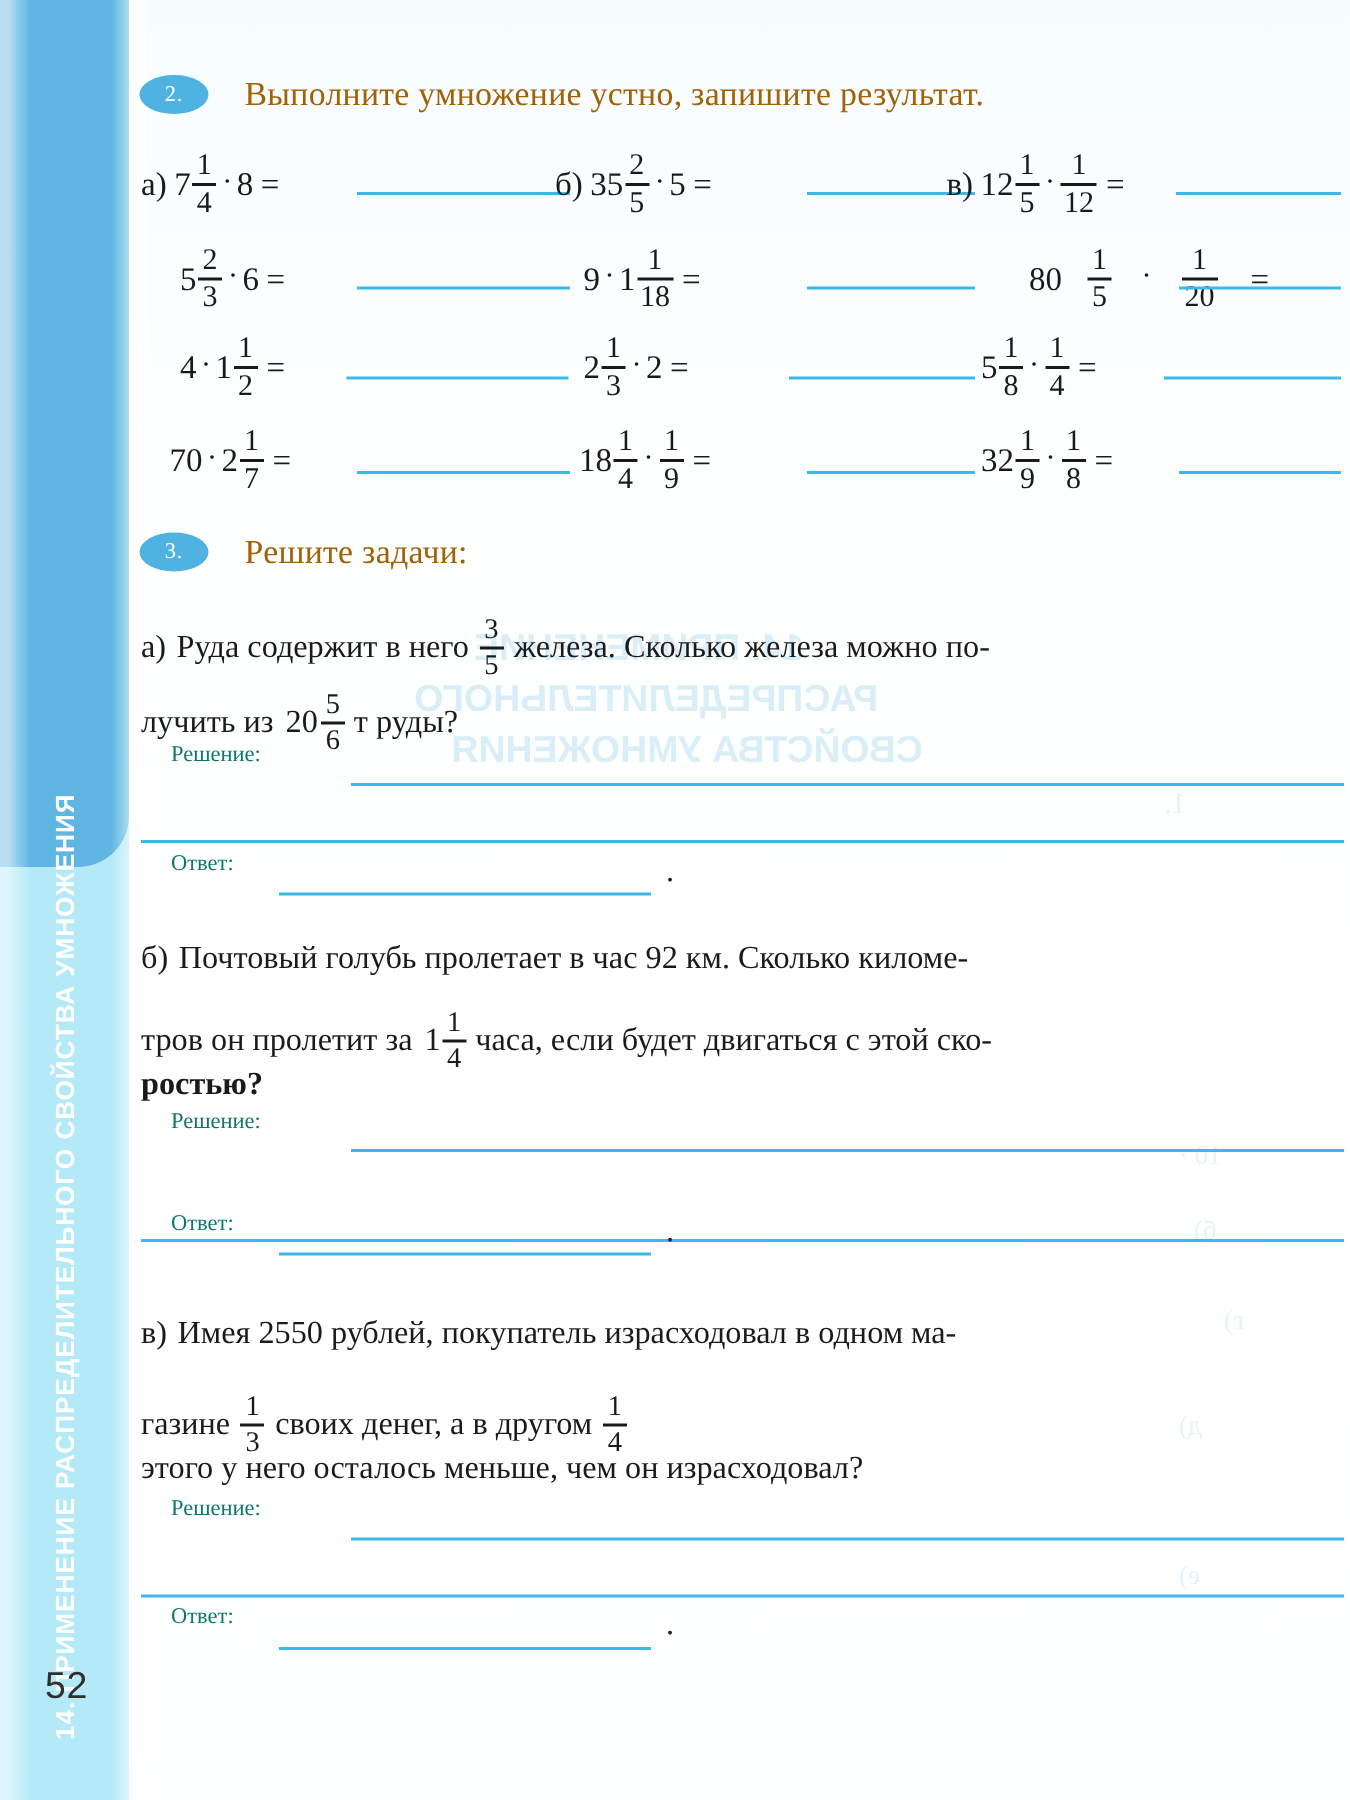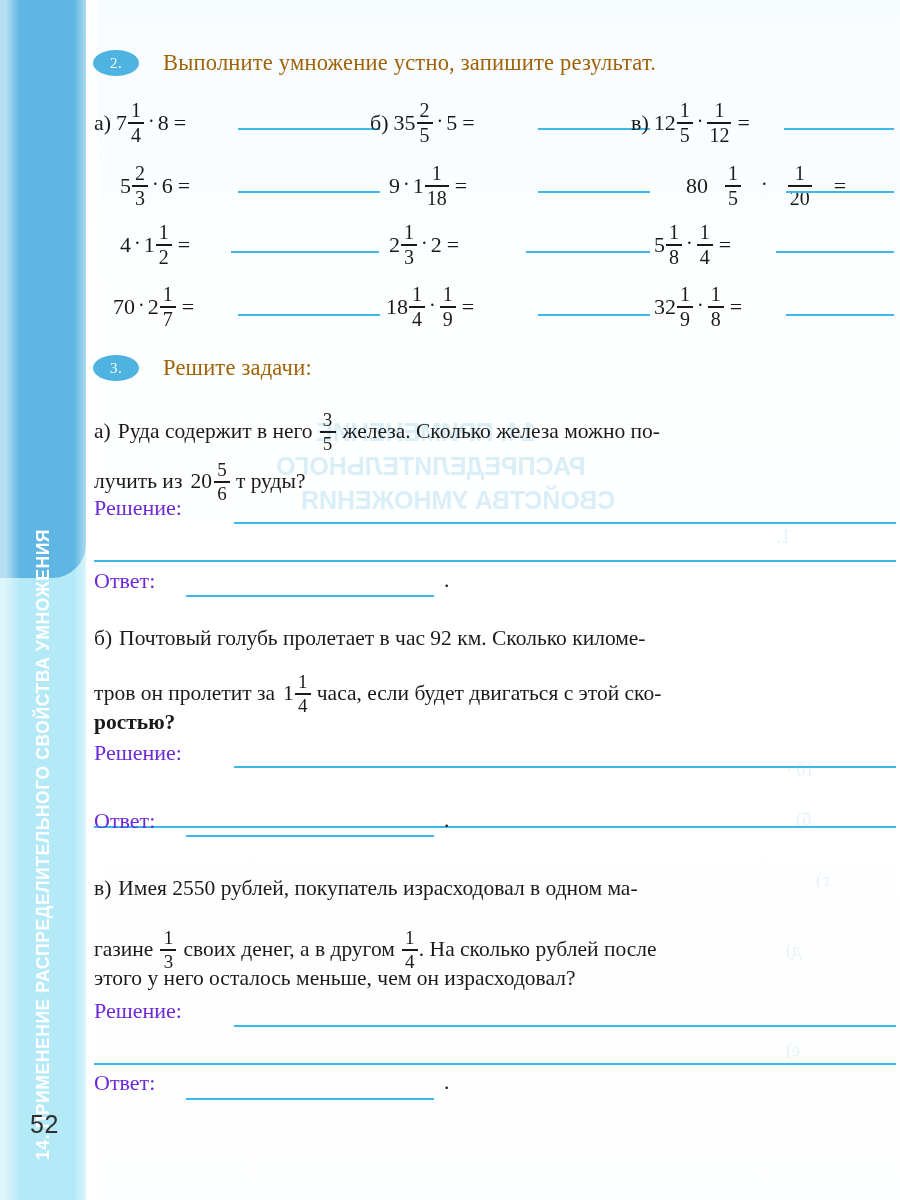--- a/index.html
+++ b/index.html
@@ -185,22 +185,23 @@
     color: #1a1a1a;
     line-height: 1;
     white-space: nowrap;
     display: flex;
     align-items: center;
   }
   .prose .frac .num, .prose .frac .den { font-size: 19px; }
 
   .label-line {
     position: absolute;
-    font-size: 22px;
-    color: #6d28d9;
+    font-size: 15px;
+    color: #0f766e;
+    margin-left: 20px;
   }
   .period {
     position: absolute;
     font-size: 21.5px;
     color: #1a1a1a;
   }
 </style>
 </head>
 <body>
 
@@ -478,21 +479,20 @@
         <span class="num">1</span>
         <span class="bar"></span>
         <span class="den">3</span>
       </span>
       <span>своих денег, а в другом</span>
       <span class="frac" style="margin:0 1px 0 7px;">
         <span class="num">1</span>
         <span class="bar"></span>
         <span class="den">4</span>
       </span>
-      <span>. На сколько рублей после</span>
     </div>
     <div class="prose" style="left:8px; top:968px;justify-content:center;">
       <span>этого у него осталось меньше, чем он израсходовал?</span>
     </div>
     <div class="label-line" style="left:8px; top:998px;">Решение:</div>
     <div class="blank" style="left:148px; top:1025px; width:662px;"></div>
     <div class="blank" style="left:8px; top:1063px; width:802px;"></div>
     <div class="label-line" style="left:8px; top:1070px;">Ответ:</div>
     <div class="blank" style="left:100px; top:1098px; width:248px;"></div>
     <div class="period" style="left:358px; top:1070px;">.</div>

